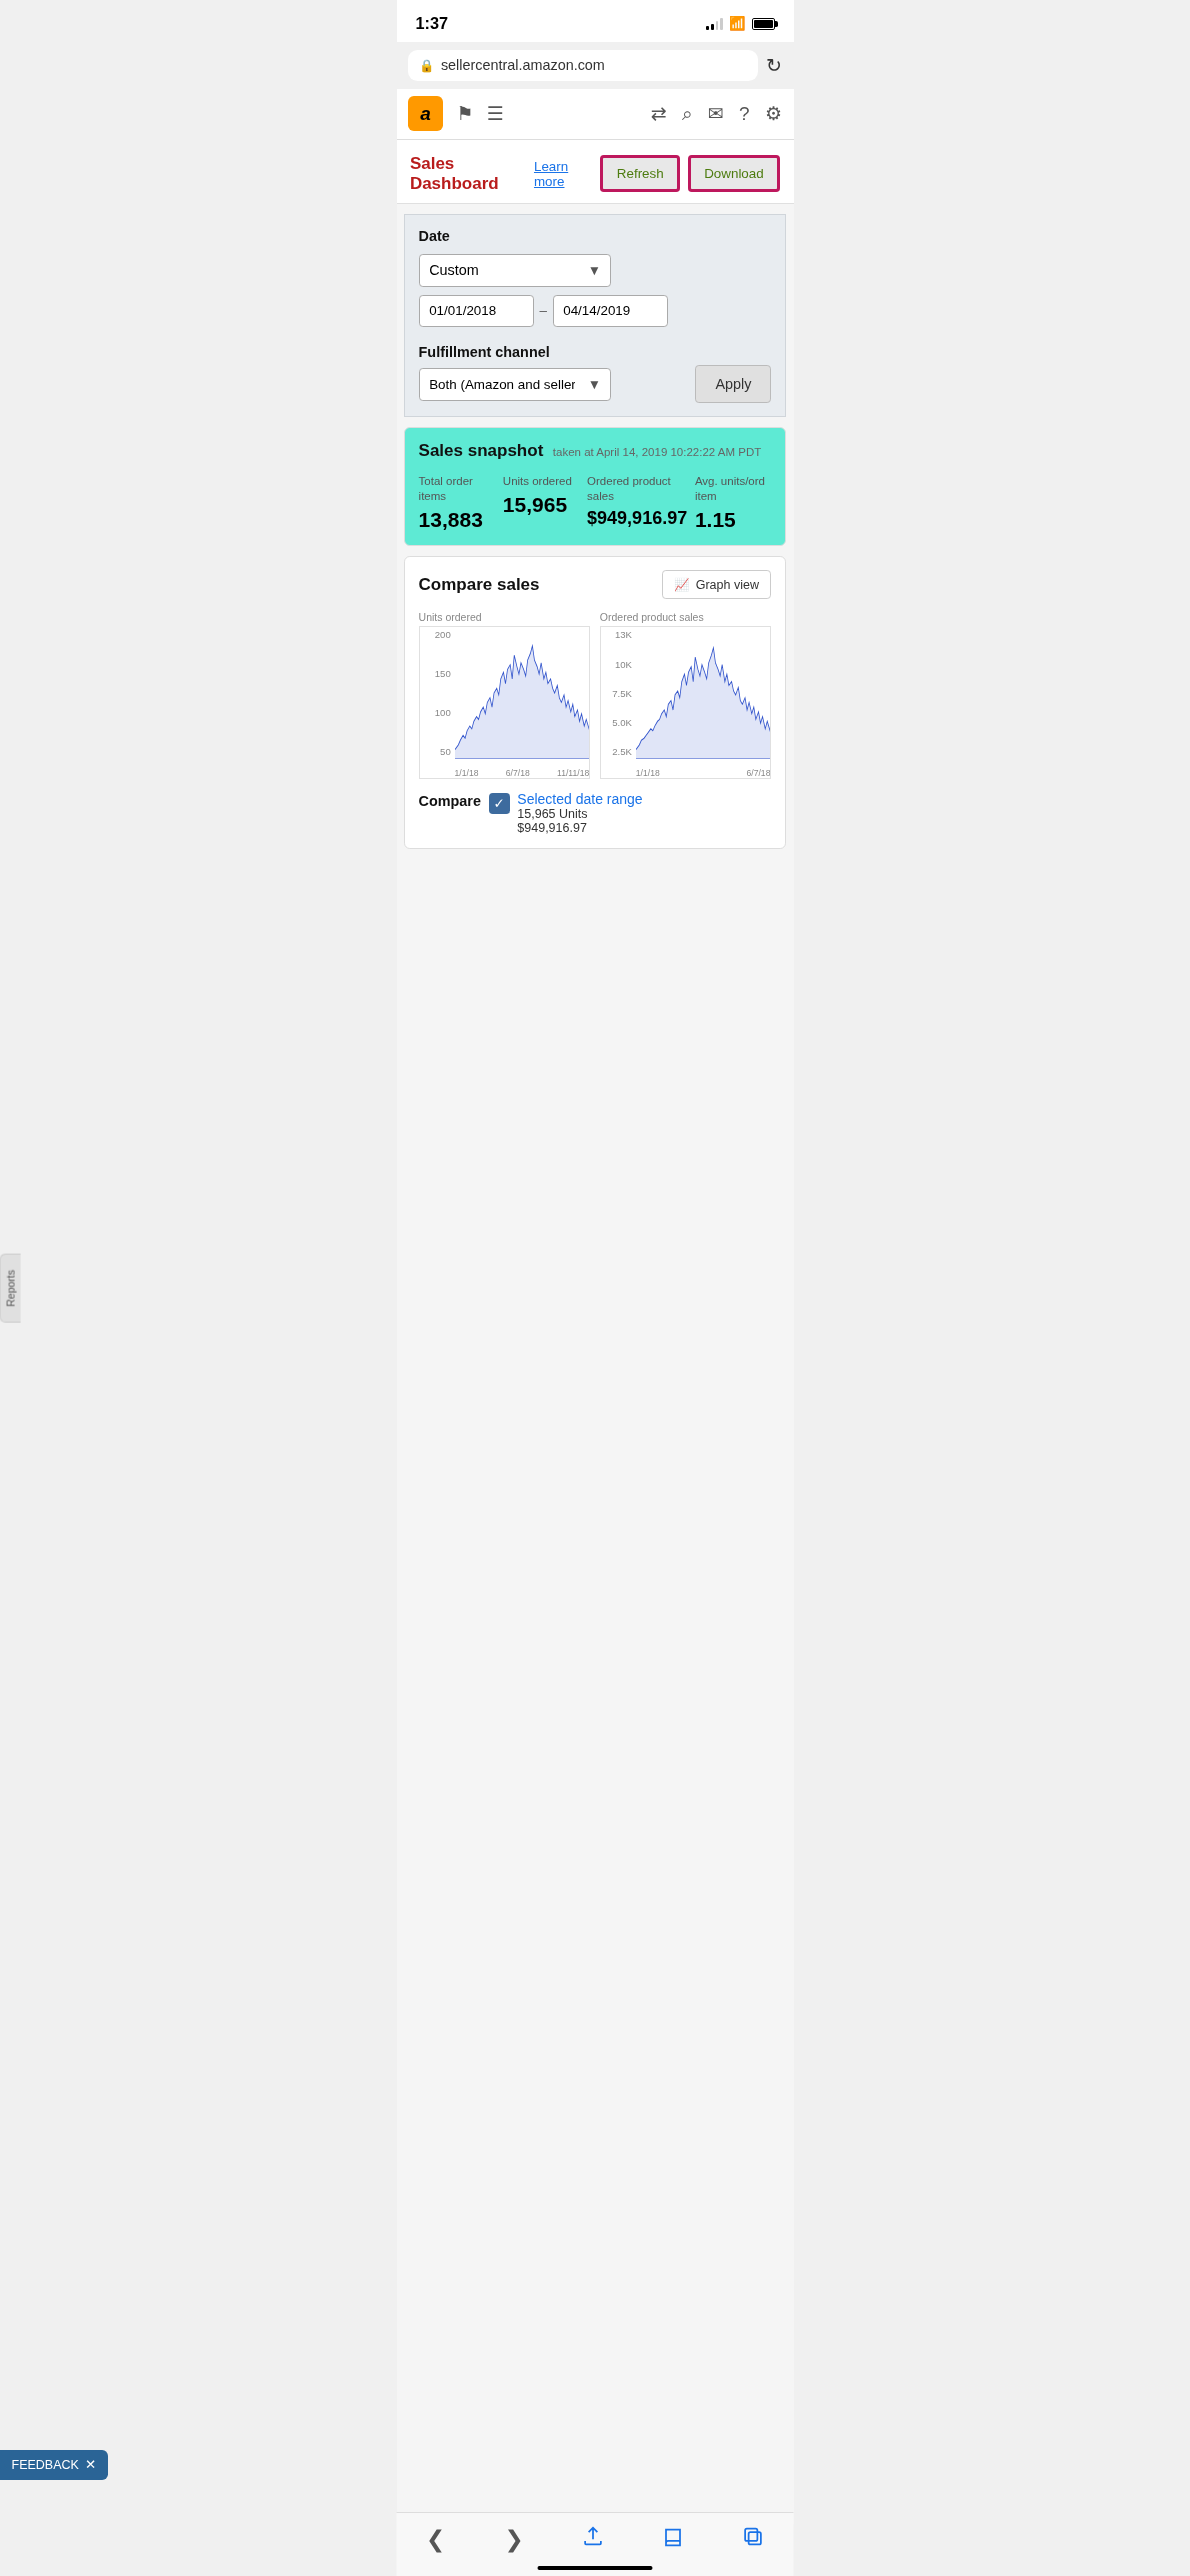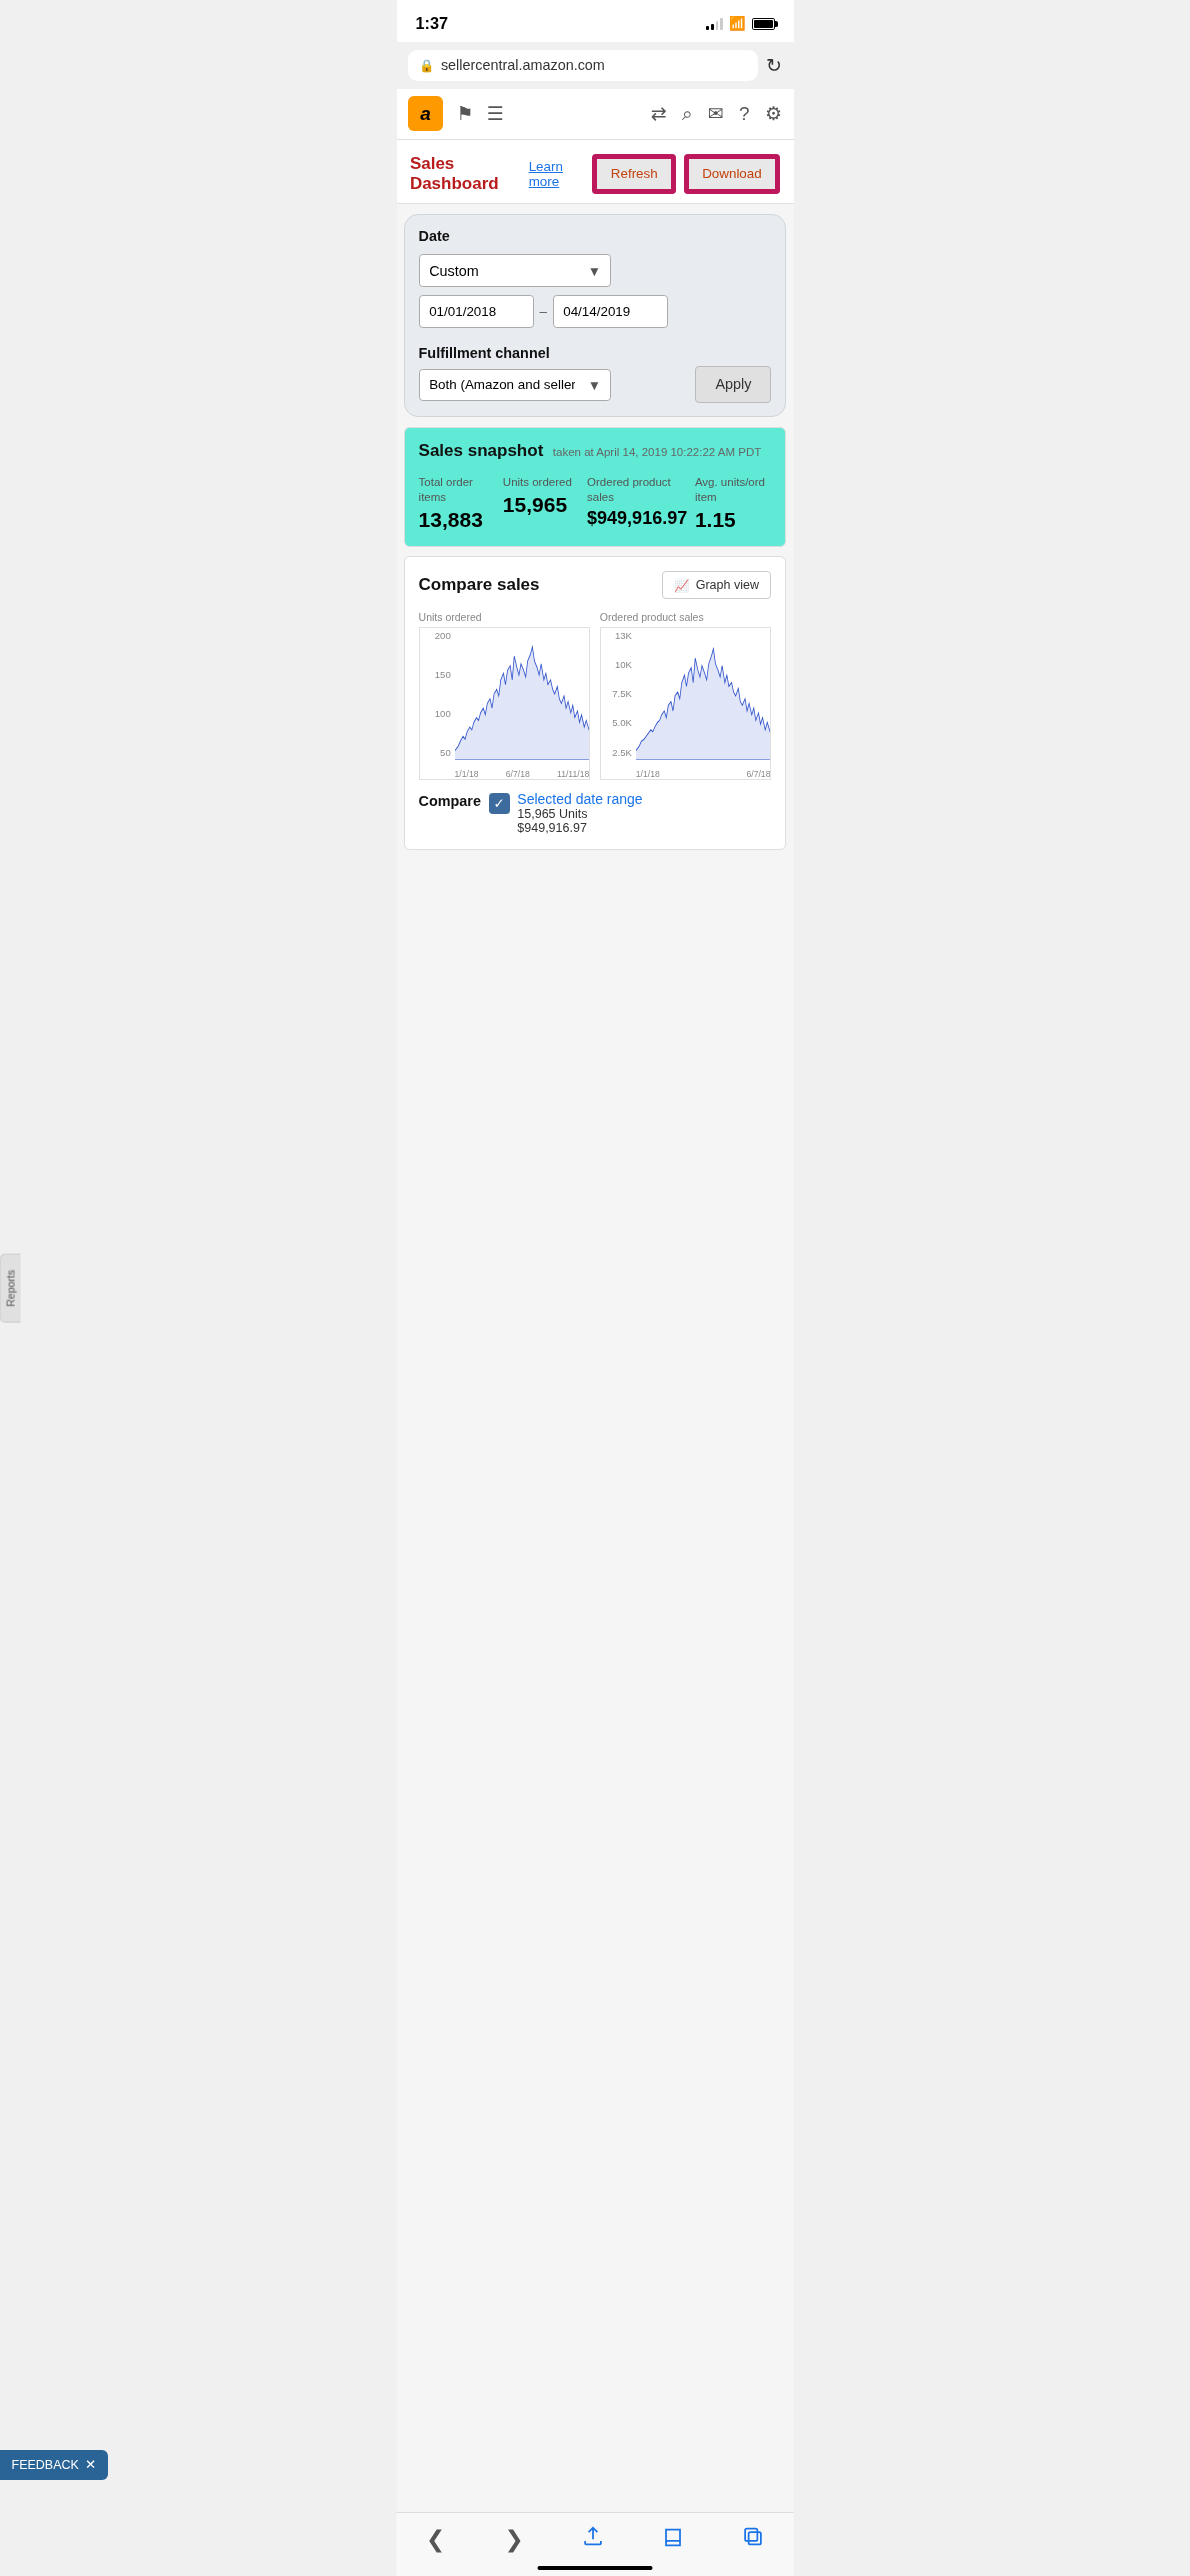--- a/index.html
+++ b/index.html
@@ -166,33 +166,33 @@
       text-decoration: underline;
       cursor: pointer;
     }
     .header-btns {
       margin-left: auto;
       display: flex;
       gap: 7.7px;
     }
     .btn-gray {
       background: #e8e8e8;
-      border: 5px solid #be185d;
+      border: 3px solid #be185d;
       border-radius: 3.8px;
       padding: 7.7px 13.4px;
       font-size: 13.4px;
-      color: #c2410c;
+      color: #4d7c0f;
       cursor: pointer;
     }
 
     
     .filter-card {
       background: #e8ecf0;
       margin: 9.6px 7.7px;
-      border-radius: 14px;
+      border-radius: 0;
       padding: 13.4px;
       border: 1px solid #d0d5da;
     }
     .filter-section-label {
       font-weight: 700;
       font-size: 14.4px;
       margin-bottom: 9.6px;
     }
     .date-dropdown-wrap {
       position: relative;

